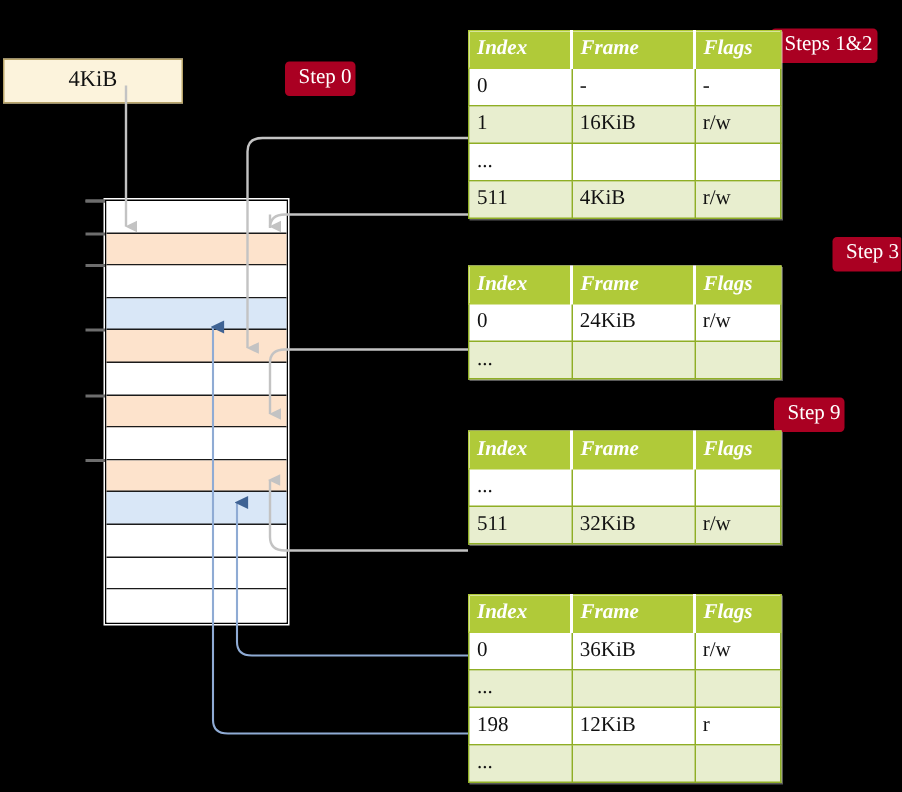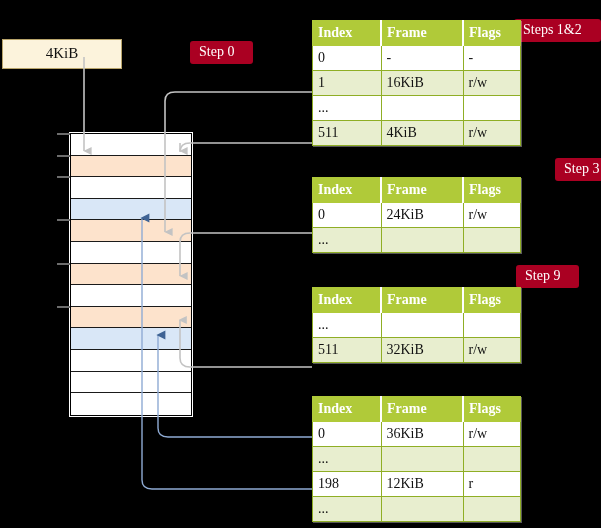--- a/index.html
+++ b/index.html
@@ -39,20 +39,21 @@
   .pt th {
     background: #b0ca39;
     color: #ffffff;
     font-weight: bold;
     border-color: #ffffff;
     border-top-color: #b0ca39;
     border-left-color: #b0ca39;
     border-right-color: #b0ca39;
     border-bottom-color: #b0ca39;
     font-size: 14px;
+    font-style: italic;
   }
   .pt th + th { border-left: 2px solid #ffffff; }
   .pt tr.alt td { background: #e8eecf; }
   .pt tr.plain td { background: #ffffff; }
   .pt td.hl { background: #f7f7b5; }
   .col-index { width: 57px; }
   .col-frame { width: 70px; margin-left: 28px; }
   .col-flags { width: 46px; }
 
   
@@ -67,21 +68,21 @@
     padding: 6px 0 7px 0;
   }
 
   
   .step {
     position: absolute;
     background: #aa0022;
     color: #ffffff;
     font-size: 14px;
     line-height: 1;
-    padding: 4px 19px 5px 9px;
+    padding: 4px 3px 5px 9px;
     border-radius: 3px;
     white-space: nowrap;
     text-align: center;
   }
 
   
   #memory {
     position: absolute;
     left: 70px;
     top: 133px;

